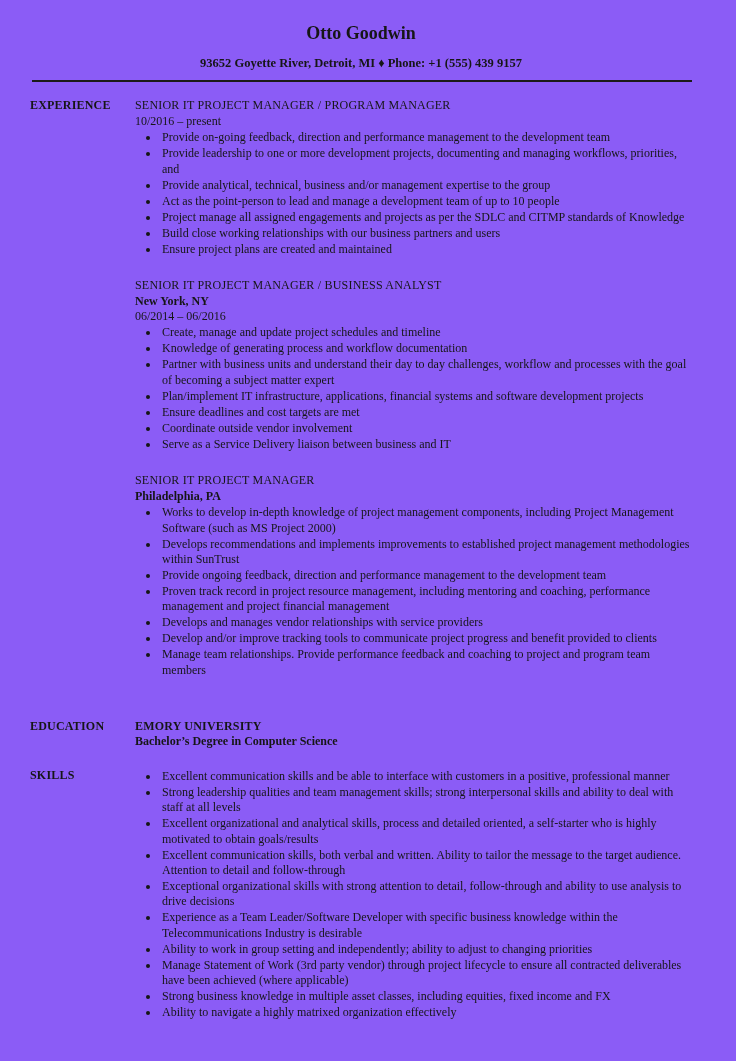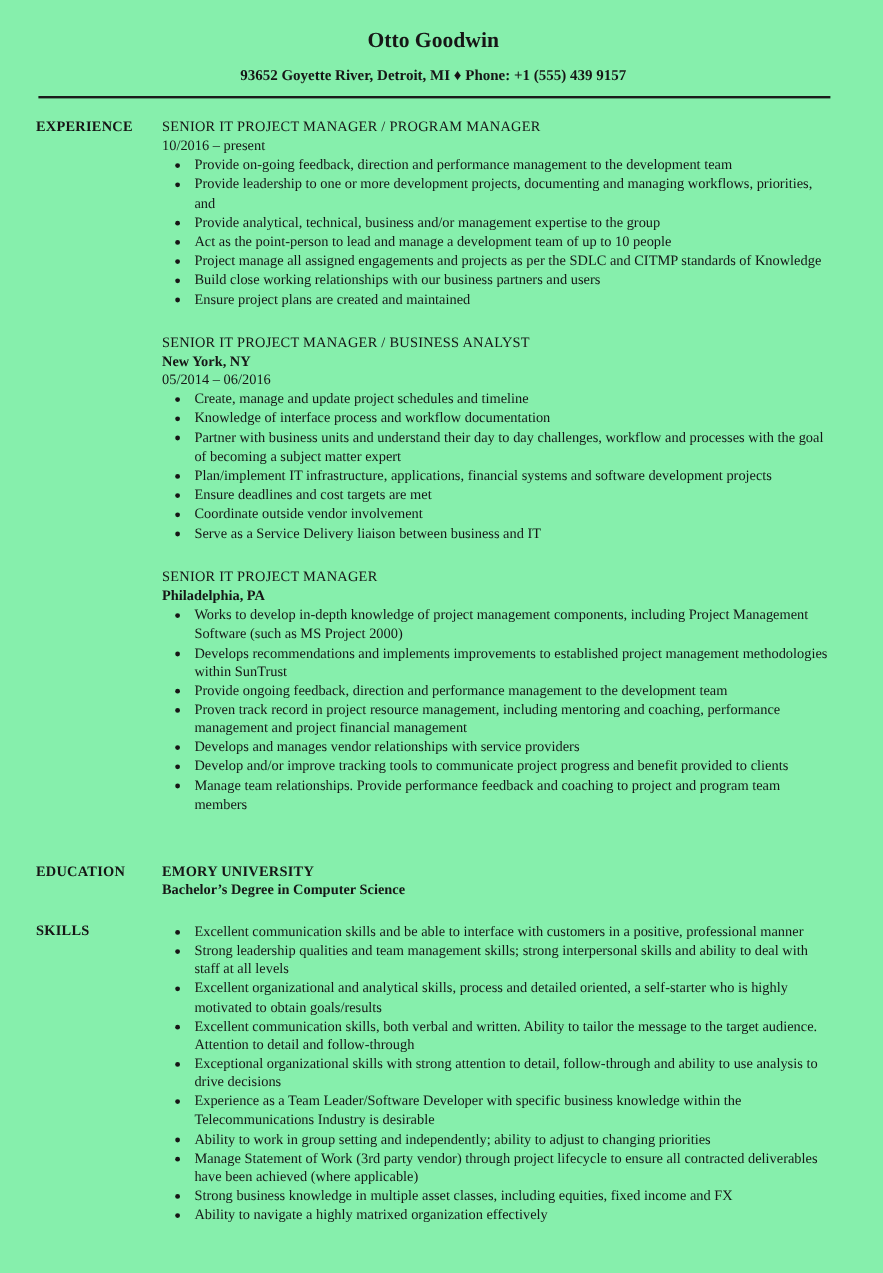--- a/index.html
+++ b/index.html
@@ -5,21 +5,21 @@
   html, body {
     margin: 0;
     padding: 0;
     background: #e9e9e7;
   }
   .page {
     position: relative;
     width: 736px;
     height: 1061px;
     margin: 0 auto;
-    background: #86efac;
+    background: #8b5cf6;
     color: #161616;
     font-family: "Liberation Serif", "DejaVu Serif", serif;
     font-size: 12px;
     line-height: 1.29;
     overflow: hidden;
     box-sizing: border-box;
     padding: 20px 44px 0 30px;
   }
   
   .doc-header { text-align: center; }
@@ -100,24 +100,24 @@
             <li>Act as the point-person to lead and manage a development team of up to 10 people</li>
             <li>Project manage all assigned engagements and projects as per the SDLC and CITMP standards of Knowledge</li>
             <li>Build close working relationships with our business partners and users</li>
             <li>Ensure project plans are created and maintained</li>
           </ul>
       </div>
 
       <div class="job-entry">
         <div class="job-title">SENIOR IT PROJECT MANAGER / BUSINESS ANALYST</div>
         <div class="job-location">New York, NY</div>
-        <div class="job-dates">05/2014 – 06/2016</div>
+        <div class="job-dates">06/2014 – 06/2016</div>
         <ul class="bullets">
             <li>Create, manage and update project schedules and timeline</li>
-            <li>Knowledge of interface process and workflow documentation</li>
+            <li>Knowledge of generating process and workflow documentation</li>
             <li>Partner with business units and understand their day to day challenges, workflow and processes with the goal of becoming a subject matter expert</li>
             <li>Plan/implement IT infrastructure, applications, financial systems and software development projects</li>
             <li>Ensure deadlines and cost targets are met</li>
             <li>Coordinate outside vendor involvement</li>
             <li>Serve as a Service Delivery liaison between business and IT</li>
           </ul>
       </div>
 
       <div class="job-entry">
         <div class="job-title">SENIOR IT PROJECT MANAGER</div>

